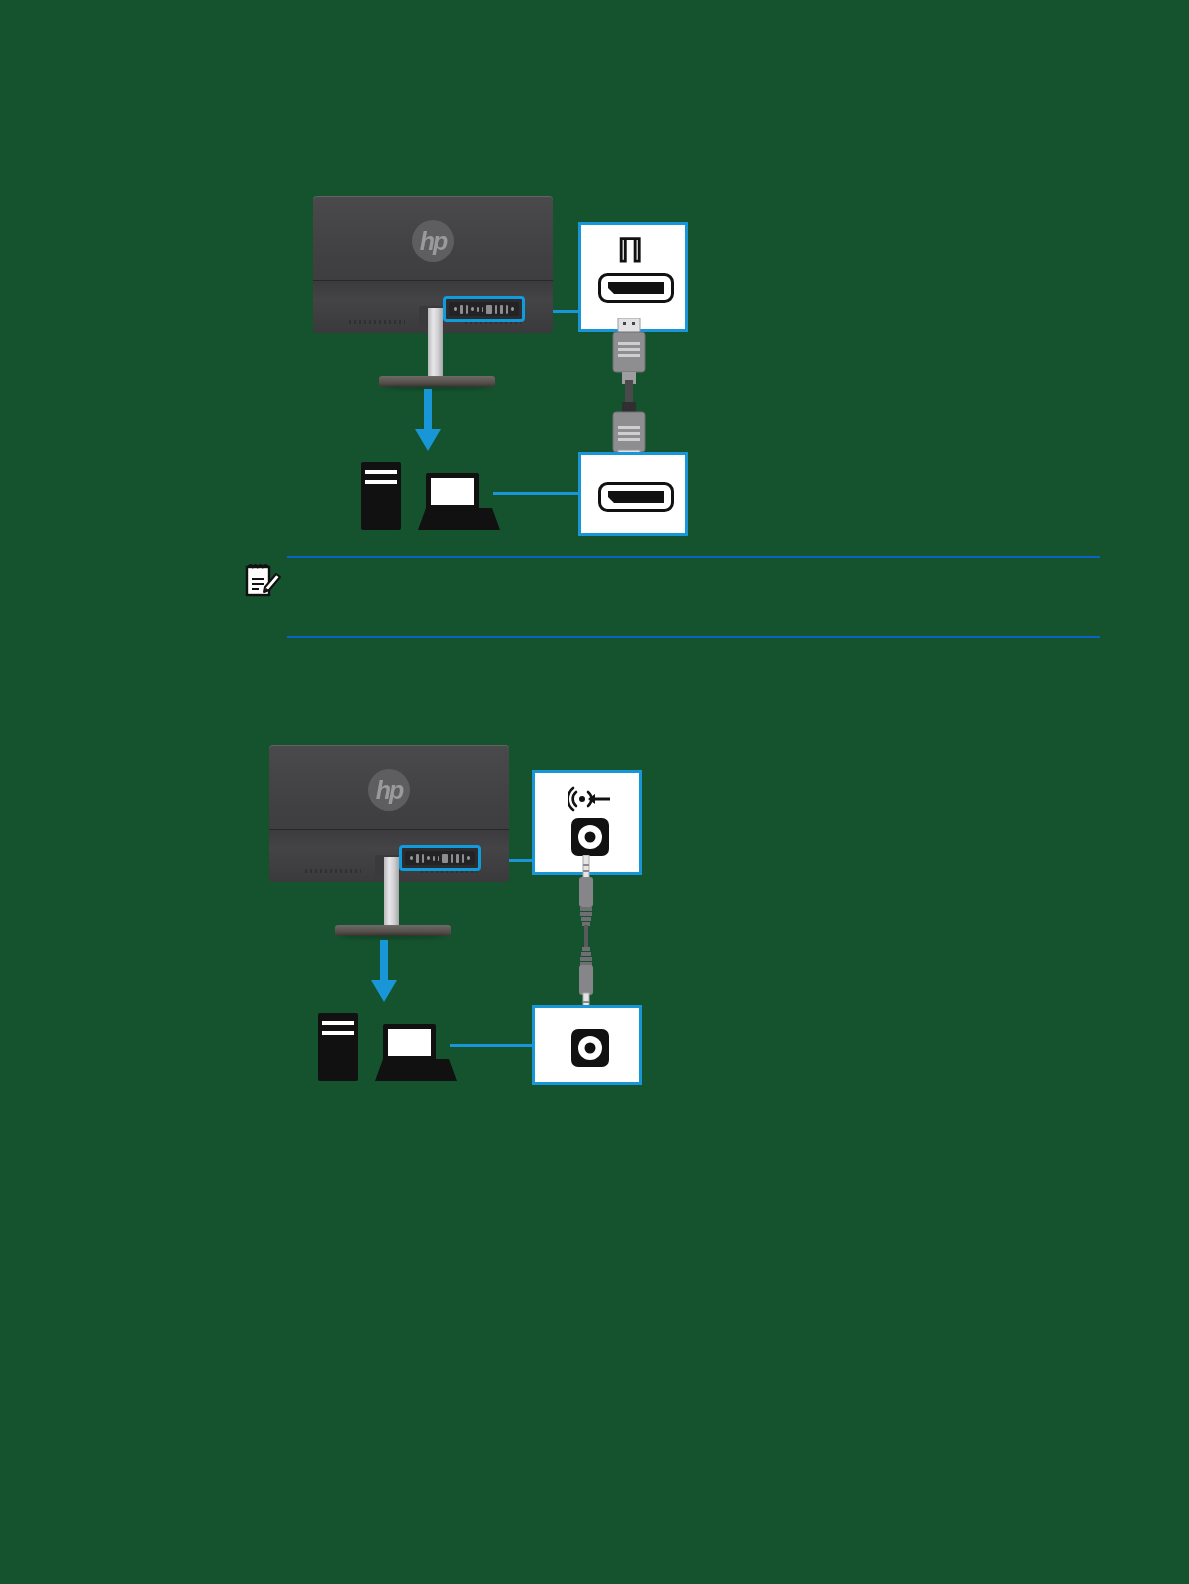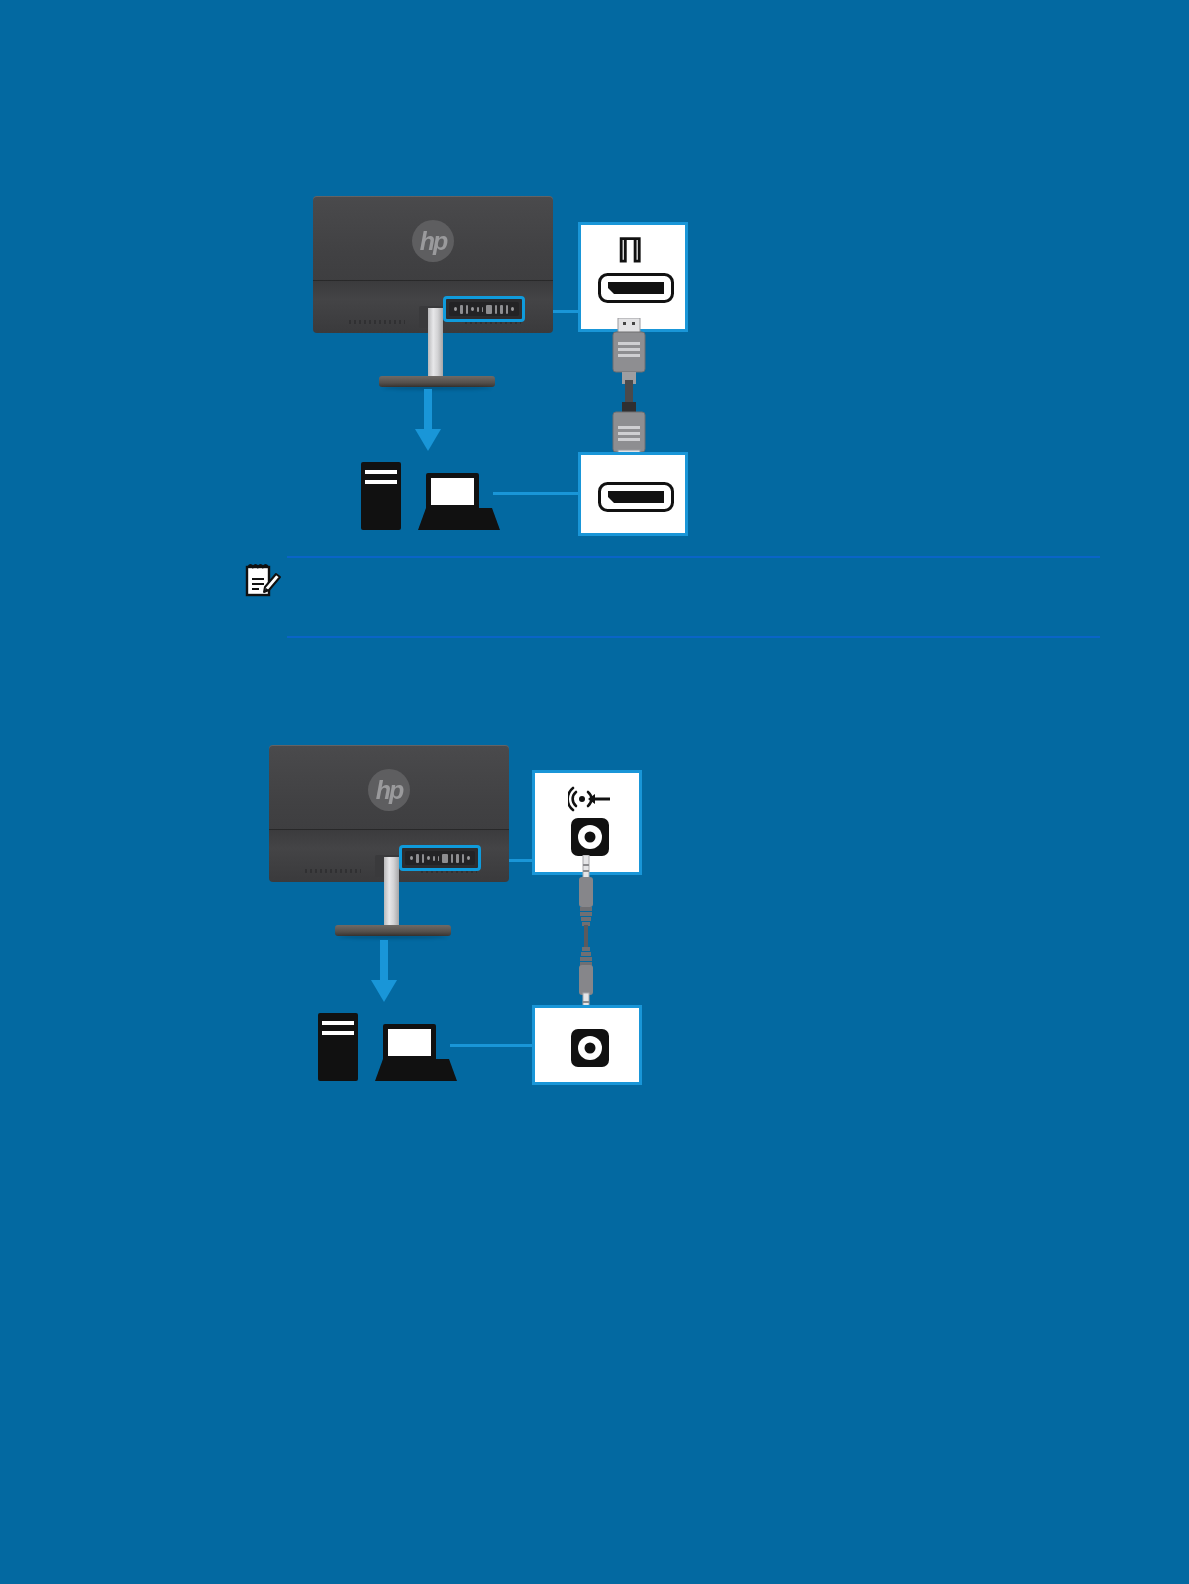--- a/index.html
+++ b/index.html
@@ -1,17 +1,17 @@
 <!DOCTYPE html>
 <html><head>
 <meta charset="utf-8">
 <style>
   html,body{margin:0;padding:0;background:#ffffff;}
   body{width:1189px;height:1584px;position:relative;font-family:"Liberation Sans",sans-serif;overflow:hidden;}
-  .page{position:absolute;inset:0;background:#0369a1;text-align:center;}
+  .page{position:absolute;inset:0;background:#14532d;text-align:center;}
 
   
   .figure{position:absolute;}
 
   
   .monitor{position:absolute;}
   .mon-panel{position:absolute;left:0;top:0;width:240px;height:105px;
     background:linear-gradient(180deg,#4a4a4c 0%,#414143 55%,#3c3c3e 100%);
     border-radius:4px 4px 3px 3px;
     box-shadow:inset 0 1px 0 rgba(255,255,255,.14);}

